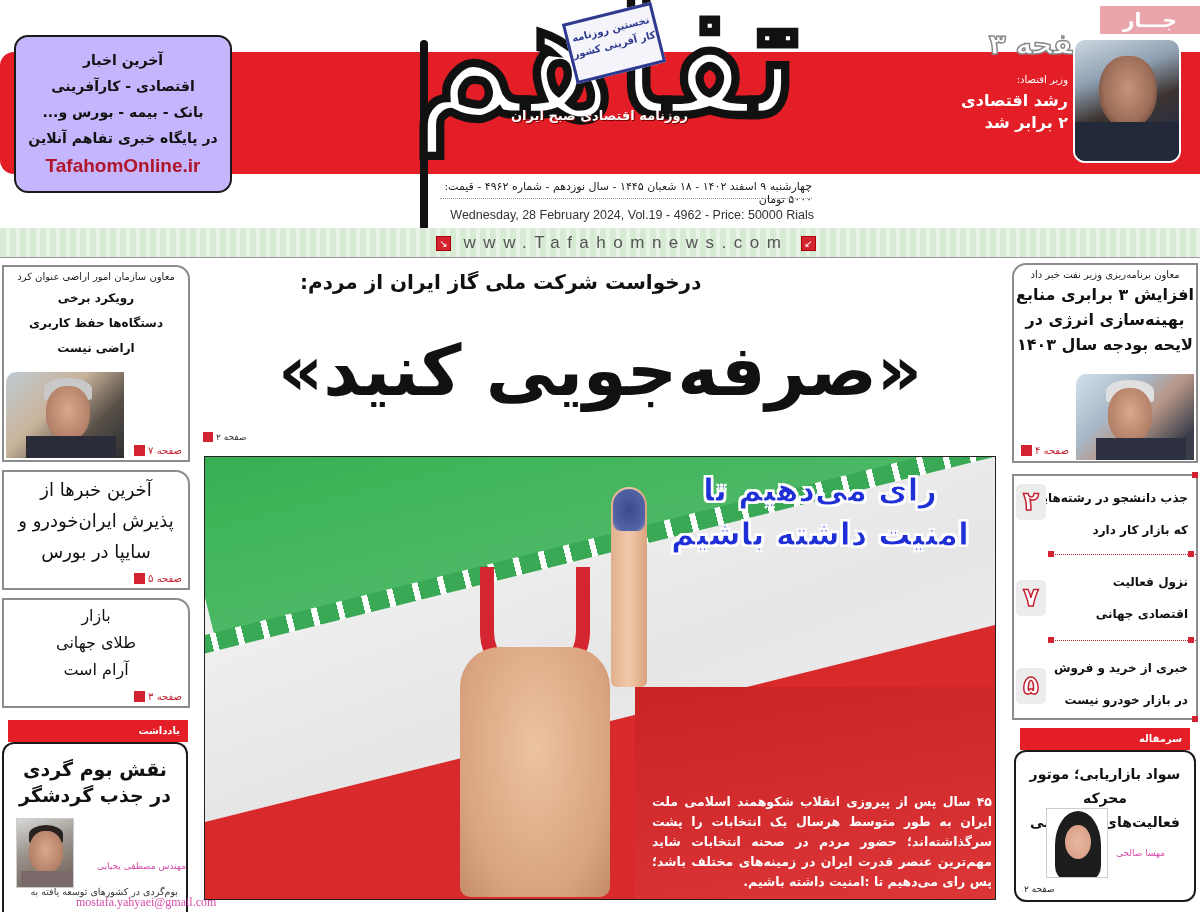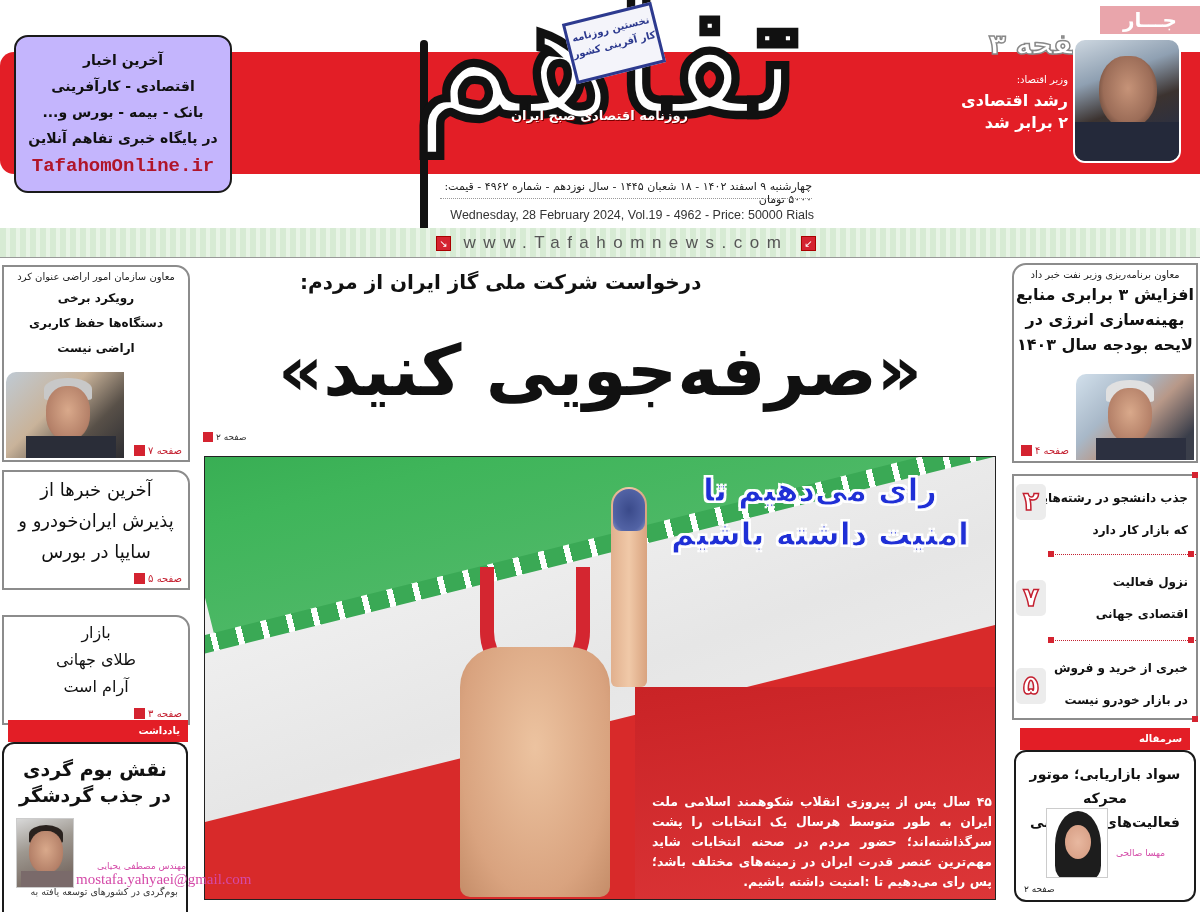--- a/index.html
+++ b/index.html
@@ -6,21 +6,21 @@
   body { width: 1200px; height: 912px; background: #fff; position: relative; overflow: hidden; font-family: "DejaVu Sans", sans-serif; direction: ltr; }
   .abs { position: absolute; }
   .rtl { direction: rtl; }
 
   
   .red-band { left: 0; top: 52px; width: 1200px; height: 122px; background: #e31e26; border-radius: 14px 0 0 14px; }
 
   
   .promo { left: 14px; top: 35px; width: 218px; height: 158px; background: #c4b5fd; border: 2px solid #1a1a1a; border-radius: 14px; text-align: center; padding-top: 10px; }
   .promo .line { font-size: 14px; font-weight: bold; color: #111; line-height: 26px; }
-  .promo .url { font-family: Liberation Mono, monospace; font-weight: bold; font-size: 19px; color: #b0152a; margin-top: 4px; }
+  .promo .url { font-family: Liberation Sans, sans-serif; font-weight: bold; font-size: 19px; color: #b0152a; margin-top: 4px; }
 
   
   .logo { left: 420px; top: 0; width: 380px; height: 240px; }
   .logo-text { position: absolute; right: 0; top: -30px; font-family: "DejaVu Serif", serif; font-size: 170px; font-weight: bold; color: #fff; line-height: 1; -webkit-text-stroke: 3px #111; letter-spacing: -10px; }
   .logo-stem { position: absolute; left: 0; top: 40px; width: 8px; height: 210px; background: #111; border-radius: 4px; }
   .tagline { left: 488px; top: 108px; width: 200px; font-size: 13px; font-weight: bold; color: #fff; text-align: right; text-shadow: 1px 1px 0 #700; }
   .stamp { left: 568px; top: 12px; width: 92px; height: 62px; background: #f4f4fa; border: 3px solid #2d3a8f; transform: rotate(-14deg); text-align: center; font-size: 10px; color: #2d3a8f; font-weight: bold; padding-top: 6px; line-height: 16px; }
 
   .date-fa { left: 436px; top: 180px; width: 376px; text-align: right; font-size: 11px; color: #222; }
   .date-sep { left: 440px; top: 198px; width: 372px; border-top: 1px dotted #999; }
@@ -58,21 +58,21 @@
   .finger { position: absolute; left: 406px; top: 30px; width: 36px; height: 200px; background: linear-gradient(90deg, #e1b08e, #f0c9a8, #d9a37f); border-radius: 18px 18px 6px 6px; }
   .ink { position: absolute; left: 408px; top: 32px; width: 32px; height: 42px; background: radial-gradient(ellipse, #3a4a8a 0%, #5263a5 70%, #8a94c4 100%); border-radius: 16px 16px 8px 8px; }
 
   .hero-title { left: 650px; top: 468px; width: 340px; text-align: center; font-size: 32px; font-weight: 900; color: #1f2fd6; line-height: 44px; -webkit-text-stroke: 1px #fff; text-shadow: 2px 2px 0 #fff, -2px -2px 0 #fff, 2px -2px 0 #fff, -2px 2px 0 #fff; }
   .hero-body { left: 652px; top: 792px; width: 340px; text-align: justify; direction: rtl; font-size: 12.5px; font-weight: bold; color: #fff; line-height: 20px; }
 
   
   .box { border: 2px solid #8c8c8c; border-radius: 0 14px 0 0; background: #fff; }
   .box-left-1 { left: 2px; top: 265px; width: 188px; height: 197px; }
   .box-left-2 { left: 2px; top: 470px; width: 188px; height: 120px; }
-  .box-left-3 { left: 2px; top: 598px; width: 188px; height: 110px; margin-top: 17px; }
+  .box-left-3 { left: 2px; top: 598px; width: 188px; height: 110px; }
   .box-right-1 { left: 1012px; top: 263px; width: 186px; height: 200px; border-radius: 14px 0 0 0; }
   .box-right-2 { left: 1012px; top: 474px; width: 186px; height: 246px; border-radius: 0; }
 
   .sub-small { font-size: 10px; color: #222; text-align: center; padding-top: 4px; direction: rtl; }
   .box-head { font-size: 12px; font-weight: bold; color: #111; text-align: center; line-height: 25px; direction: rtl; }
   .box-head-lg { font-size: 18px; color: #111; text-align: center; line-height: 31px; direction: rtl; padding-top: 2px; }
   .pageref { font-size: 10px; color: #c42030; display: flex; align-items: center; gap: 3px; direction: rtl; }
   .pageref .mini-sq { width: 11px; height: 11px; }
 
   .photo-l1 { left: 6px; top: 372px; width: 118px; height: 86px; background: linear-gradient(135deg, #bfcad4 0%, #c9b39a 40%, #585048 70%, #2d2d32 100%); border-radius: 10px 0 0 0; overflow: hidden; }
@@ -95,21 +95,21 @@
   .ed-right-tag { left: 1020px; top: 728px; width: 170px; }
   .ed-right-box { left: 1014px; top: 750px; width: 182px; height: 152px; }
   .arrow-down { width: 0; height: 0; border-left: 10px solid transparent; border-right: 10px solid transparent; border-top: 8px solid #333; margin: 0 auto; }
 
   .photo-ed-left { left: 16px; top: 818px; width: 58px; height: 70px; background: linear-gradient(160deg, #d8d8d8 0%, #9e9890 40%, #6a5a52 100%); border: 1px solid #ccc; overflow: hidden; }
   .photo-ed-right { left: 1046px; top: 808px; width: 62px; height: 70px; background: #fff; border: 1px solid #ccc; overflow: hidden; }
   .hijab { position: absolute; left: 8px; top: 2px; width: 46px; height: 68px; background: #1d1d1d; border-radius: 50% 50% 20% 20%; }
   .hijab-face { position: absolute; left: 18px; top: 16px; width: 26px; height: 34px; background: radial-gradient(ellipse, #e8b8a0 0%, #d49a80 100%); border-radius: 50%; }
 
   .author { font-size: 9px; color: #d44aa8; }
-  .email { font-family: "Liberation Serif", serif; font-size: 15px; color: #d44aa8; }
+  .email { font-family: "Liberation Serif", serif; font-size: 12px; color: #d44aa8; margin-top: 24px; }
   .teaser { font-family: "DejaVu Serif", serif; font-size: 9.5px; color: #333; direction: rtl; }
 </style>
 </head>
 <body>
 
 <div class="abs red-band"></div>
 
 <div class="abs promo">
   <div class="line rtl">آخرین اخبار</div>
   <div class="line rtl">اقتصادی - کارآفرینی</div>

